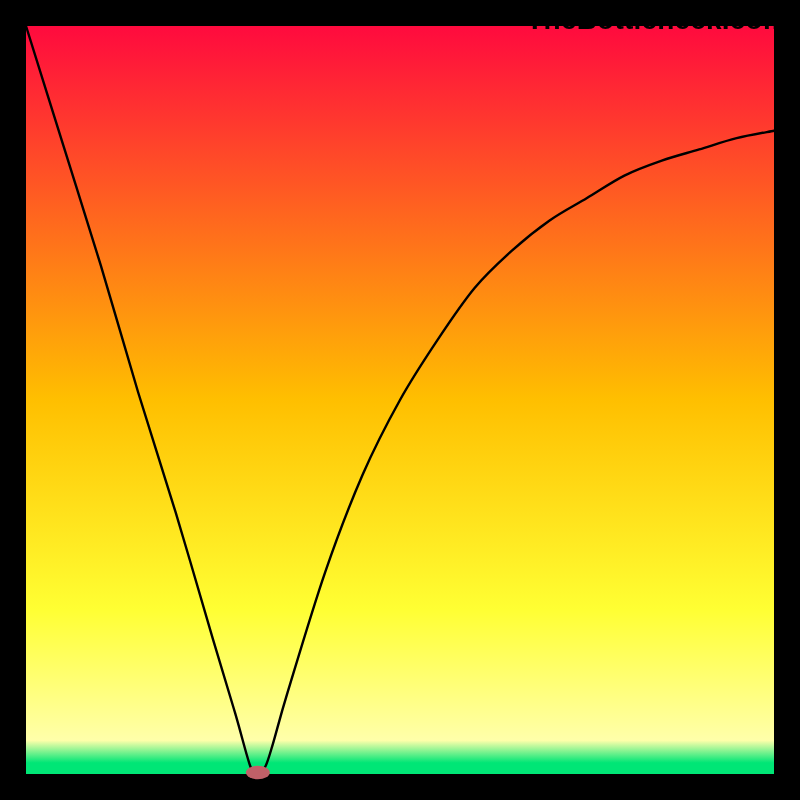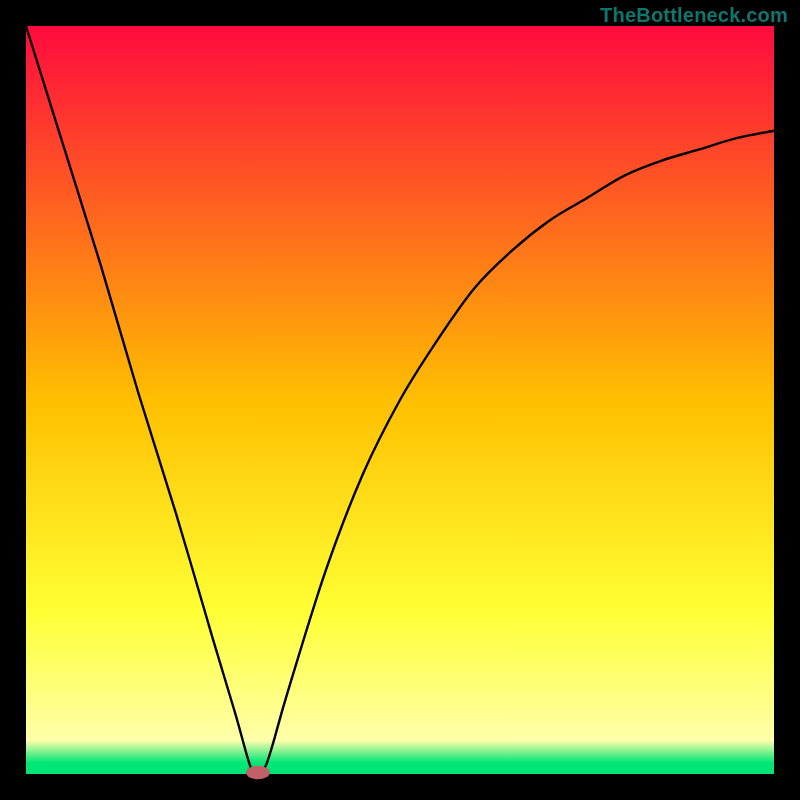--- a/index.html
+++ b/index.html
@@ -7,23 +7,23 @@
   .chart-container {
     position: relative;
     width: 800px;
     height: 800px;
   }
   .watermark {
     position: absolute;
     top: 4px;
     right: 12px;
     font-family: Arial, Helvetica, sans-serif;
-    font-size: 20px;
+    font-size: 28px;
     font-weight: 600;
-    color: #0f766e;
+    color: #000000;
     z-index: 10;
     letter-spacing: 0.2px;
   }
   svg { display: block; }
 </style>
 </head>
 <body>
 
 <div class="chart-container">
   <div class="watermark">TheBottleneck.com</div>

